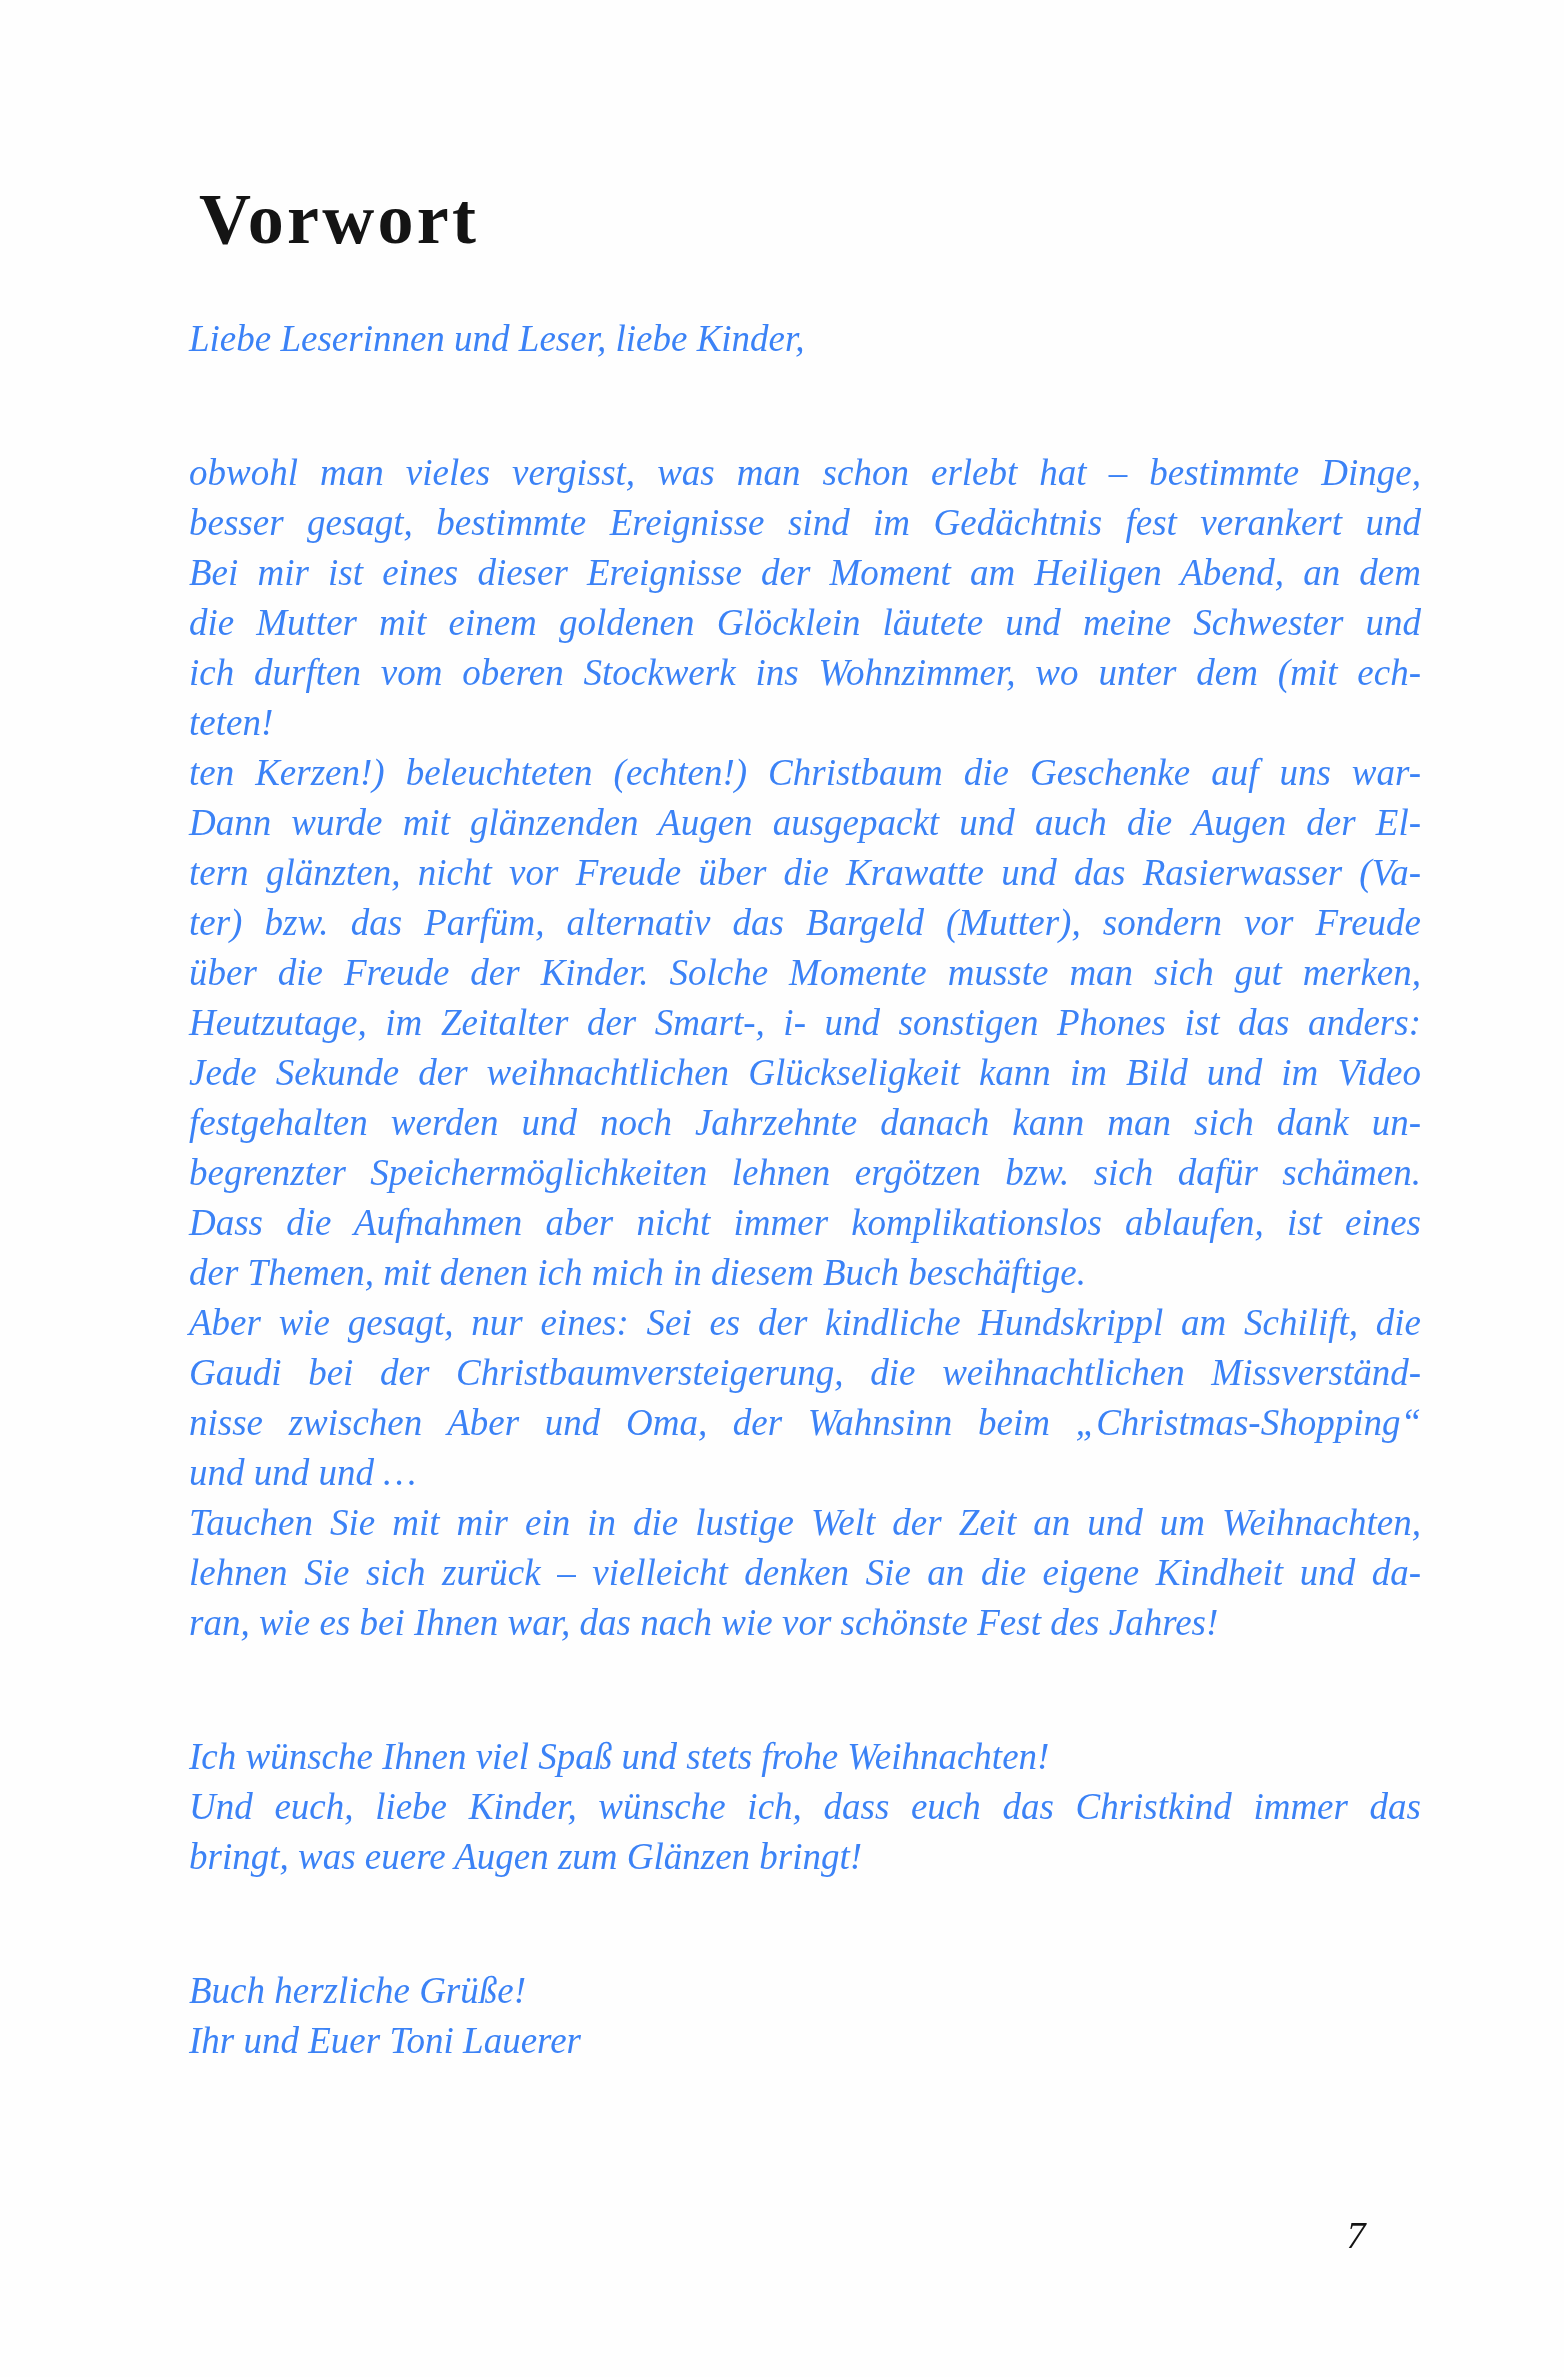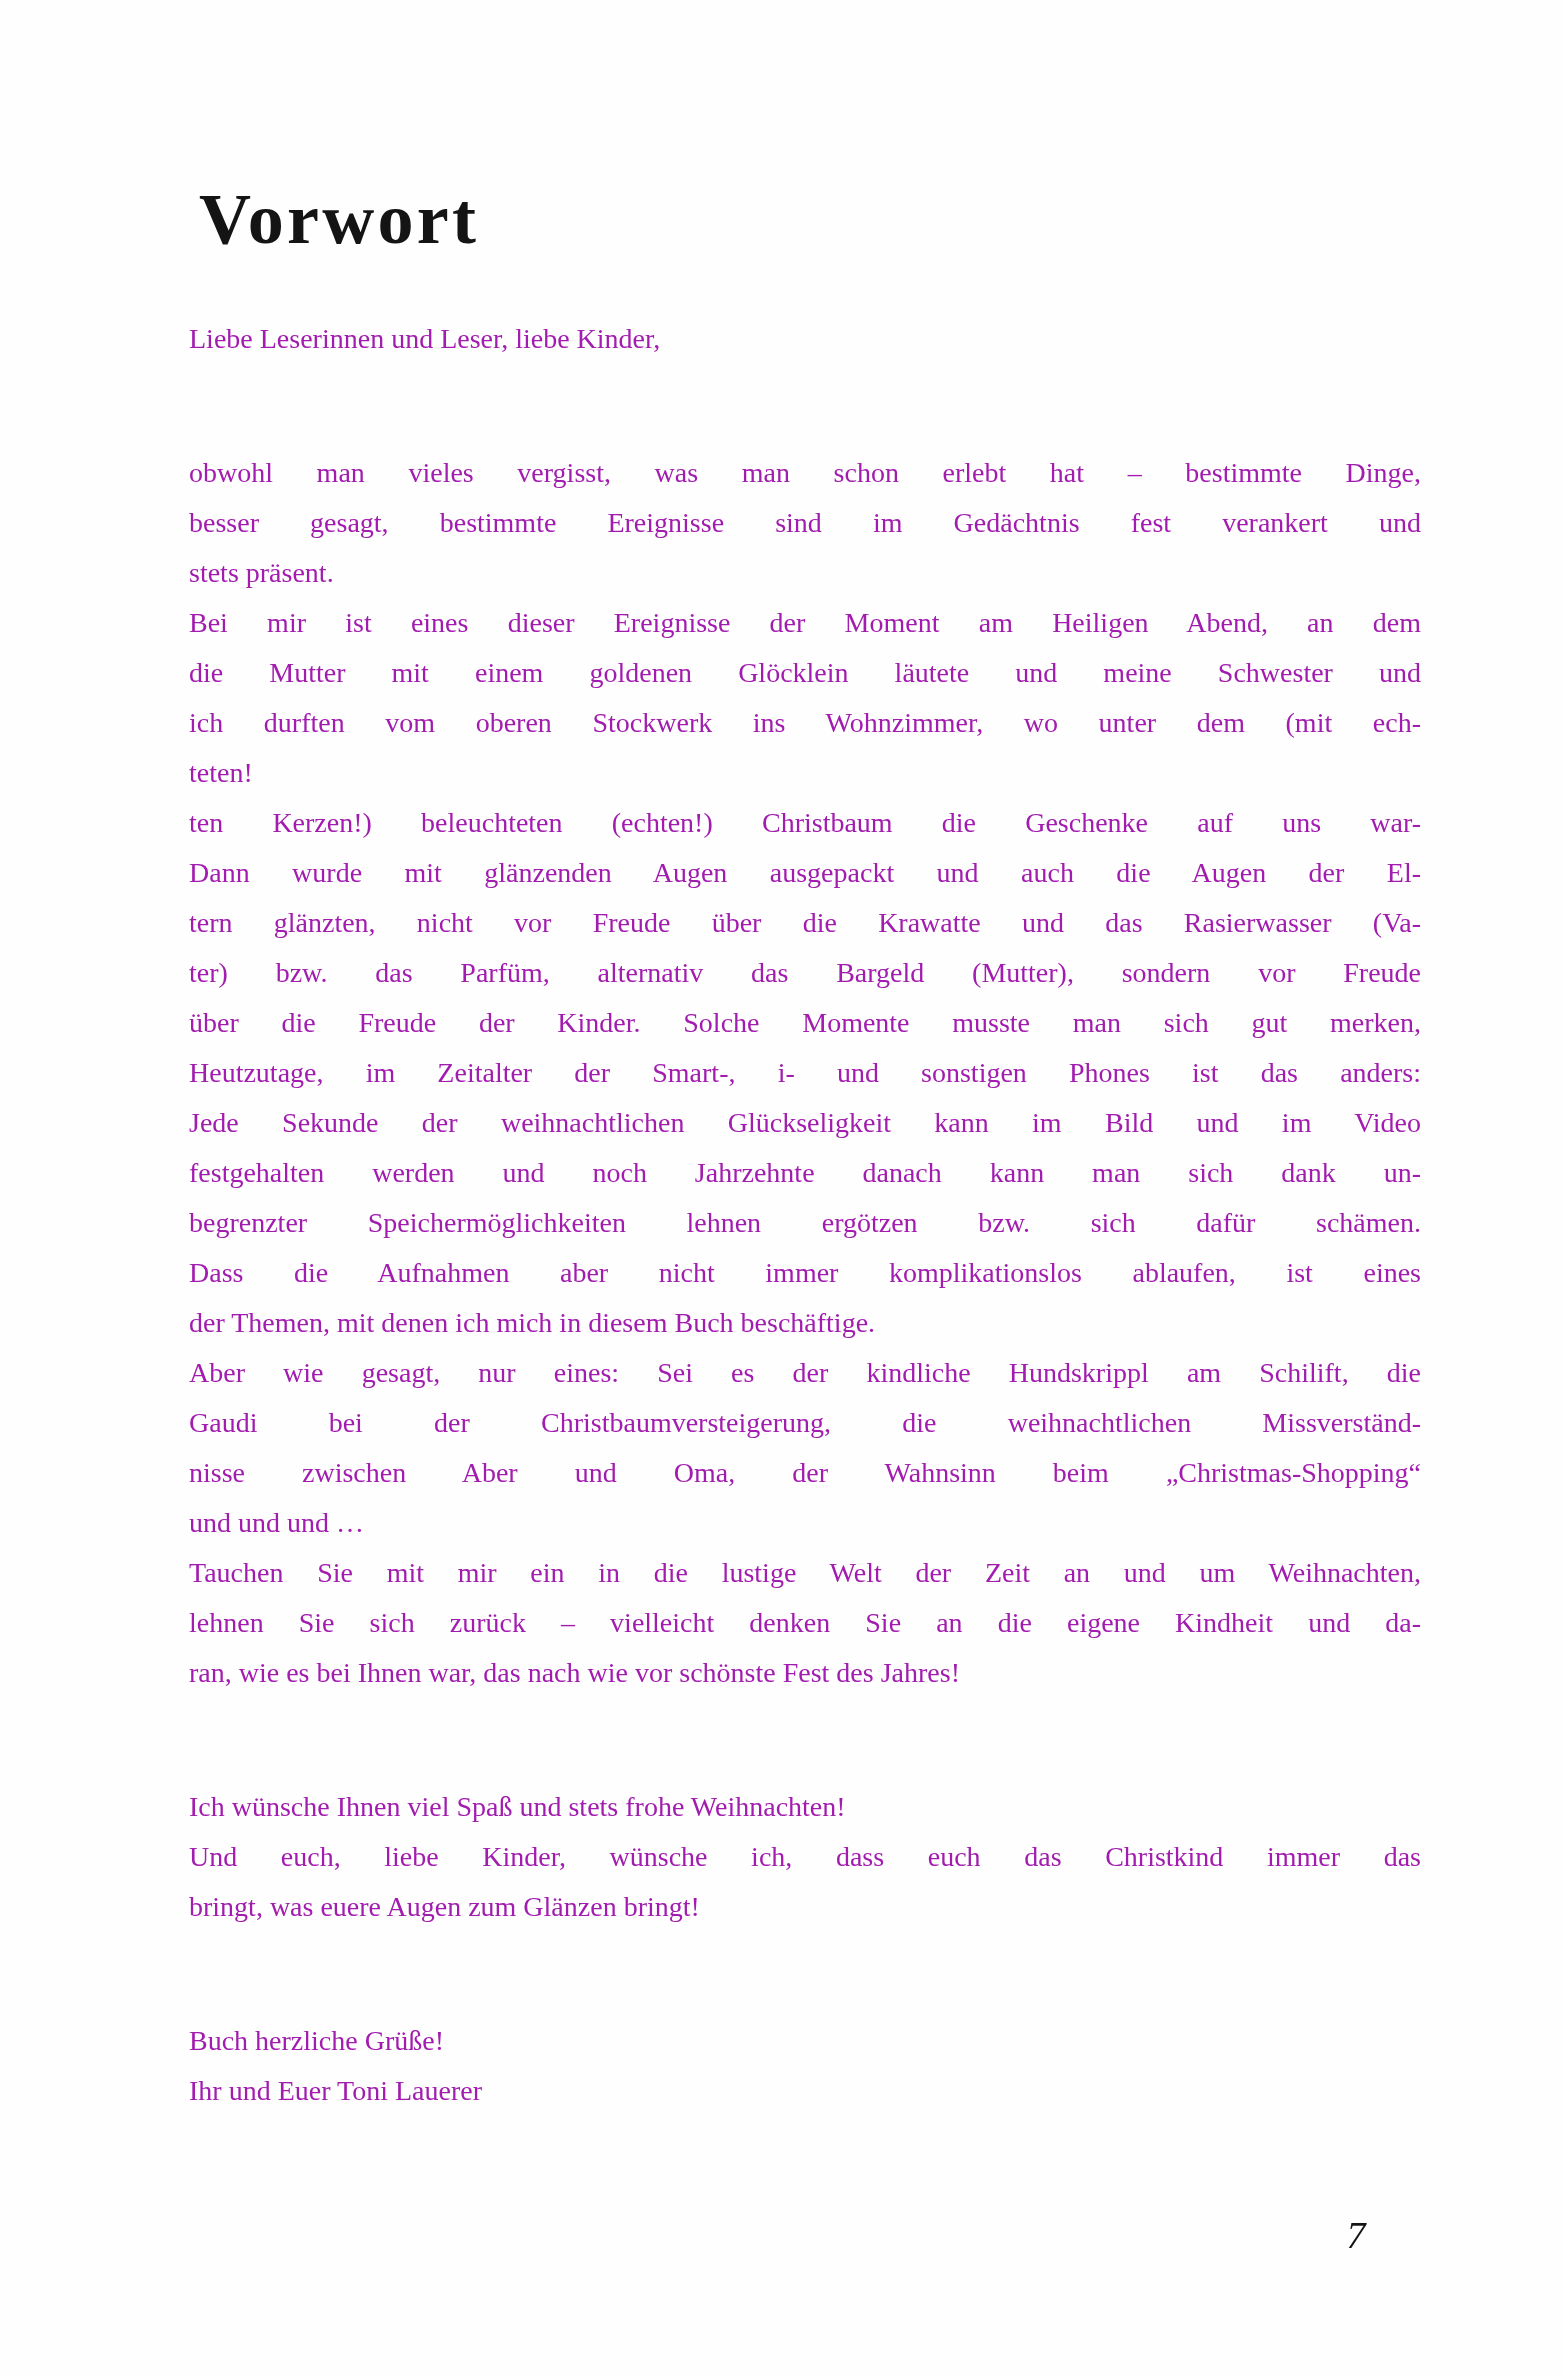--- a/index.html
+++ b/index.html
@@ -26,23 +26,24 @@
     font-weight: bold;
     font-style: normal;
     letter-spacing: 3.3px;
     color: #141414;
   }
   .body-block {
     position: absolute;
     left: 189px;
     top: 314px;
     width: 1232px;
-    font-size: 28px;
+    font-size: 37px;
     line-height: 50px;
-    color: #a21caf;
+    font-style: italic;
+    color: #3b82f6;
   }
   .line {
     min-height: 50px;
     text-align: left;
   }
   .line.just {
     text-align: justify;
     text-align-last: justify;
   }
   .line.gap {
@@ -63,21 +64,20 @@
 </head>
 <body>
 
 <div class="page">
   <h1 class="title">Vorwort</h1>
 
   <div class="body-block">
       <div class="line">Liebe Leserinnen und Leser, liebe Kinder,</div>
       <div class="line just gap">obwohl man vieles vergisst, was man schon erlebt hat – bestimmte Dinge,</div>
       <div class="line just">besser gesagt, bestimmte Ereignisse sind im Gedächtnis fest verankert und</div>
-      <div class="line">stets präsent.</div>
       <div class="line just">Bei mir ist eines dieser Ereignisse der Moment am Heiligen Abend, an dem</div>
       <div class="line just">die Mutter mit einem goldenen Glöcklein läutete und meine Schwester und</div>
       <div class="line just">ich durften vom oberen Stockwerk ins Wohnzimmer, wo unter dem (mit ech-</div>
       <div class="line">teten!</div>
       <div class="line just">ten Kerzen!) beleuchteten (echten!) Christbaum die Geschenke auf uns war-</div>
       <div class="line just">Dann wurde mit glänzenden Augen ausgepackt und auch die Augen der El-</div>
       <div class="line just">tern glänzten, nicht vor Freude über die Krawatte und das Rasierwasser (Va-</div>
       <div class="line just">ter) bzw. das Parfüm, alternativ das Bargeld (Mutter), sondern vor Freude</div>
       <div class="line just">über die Freude der Kinder. Solche Momente musste man sich gut merken,</div>
       <div class="line just">Heutzutage, im Zeitalter der Smart-, i- und sonstigen Phones ist das anders:</div>

